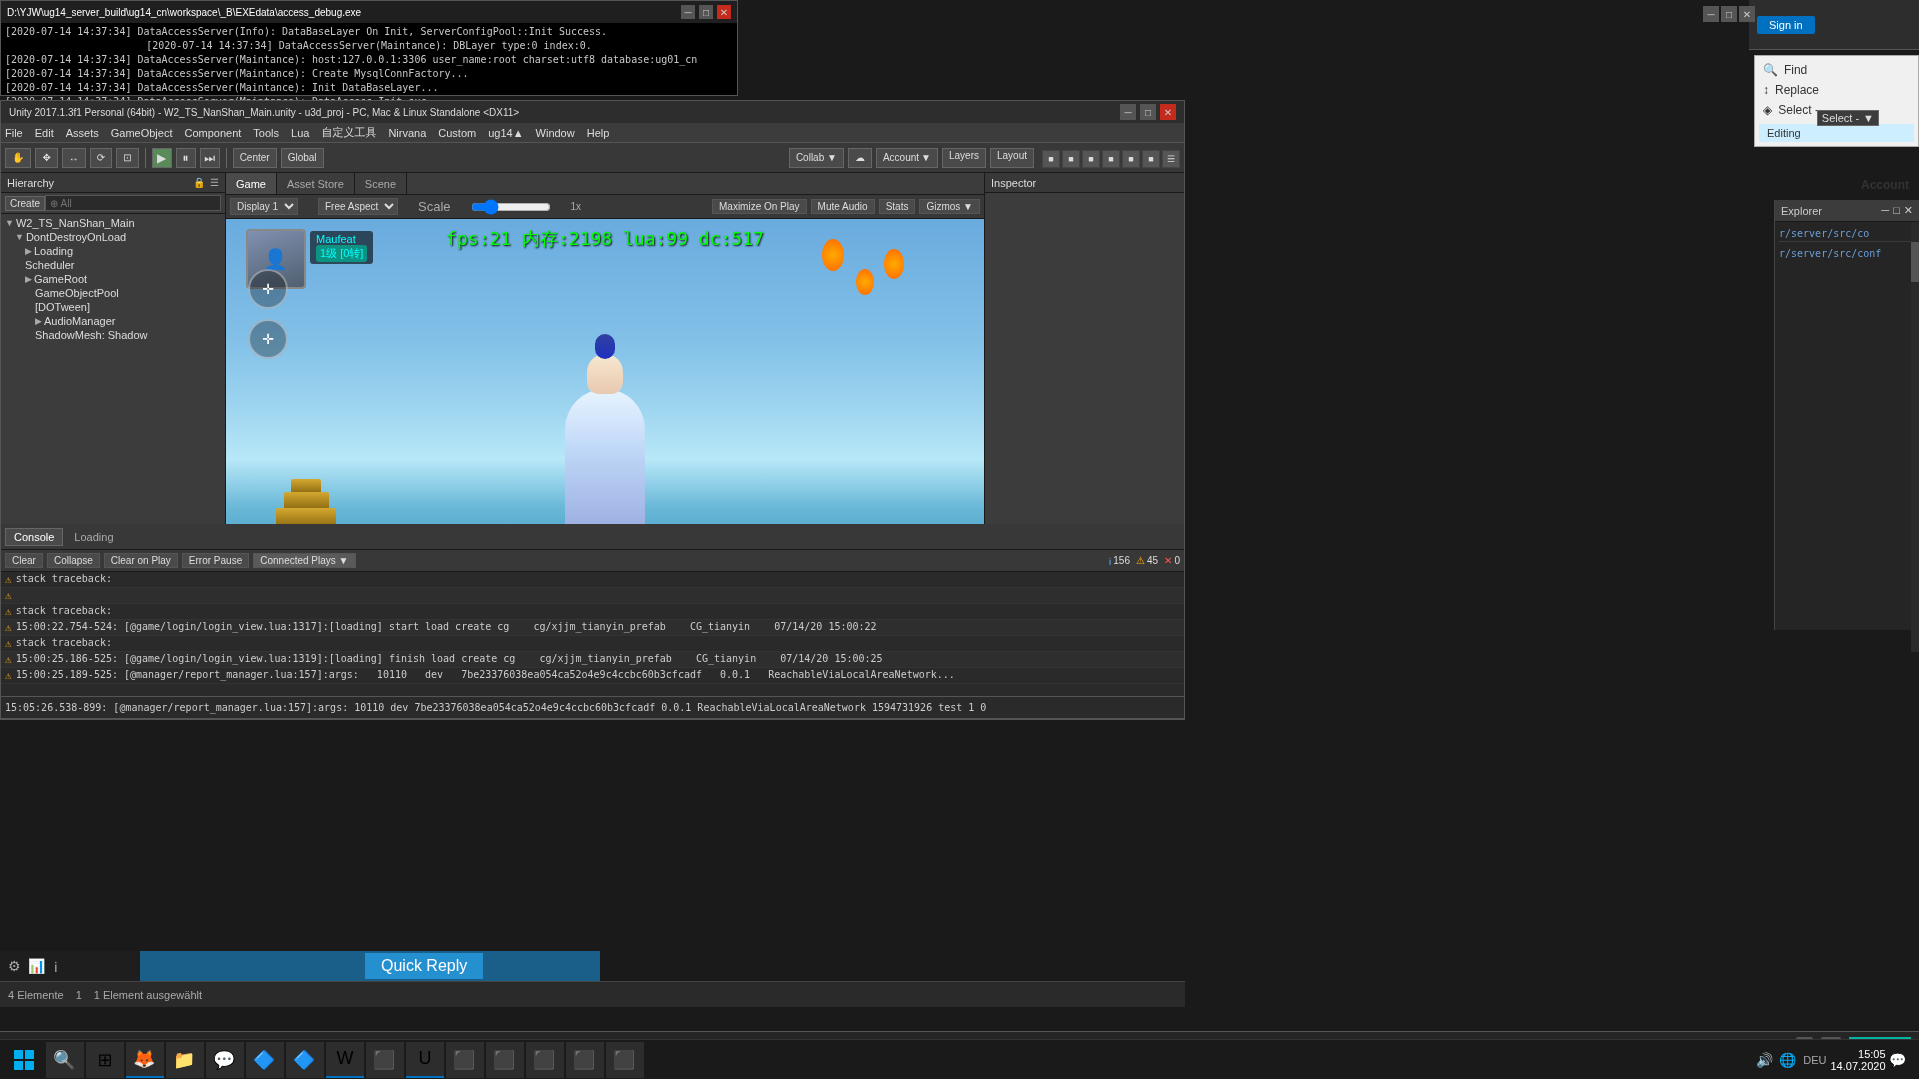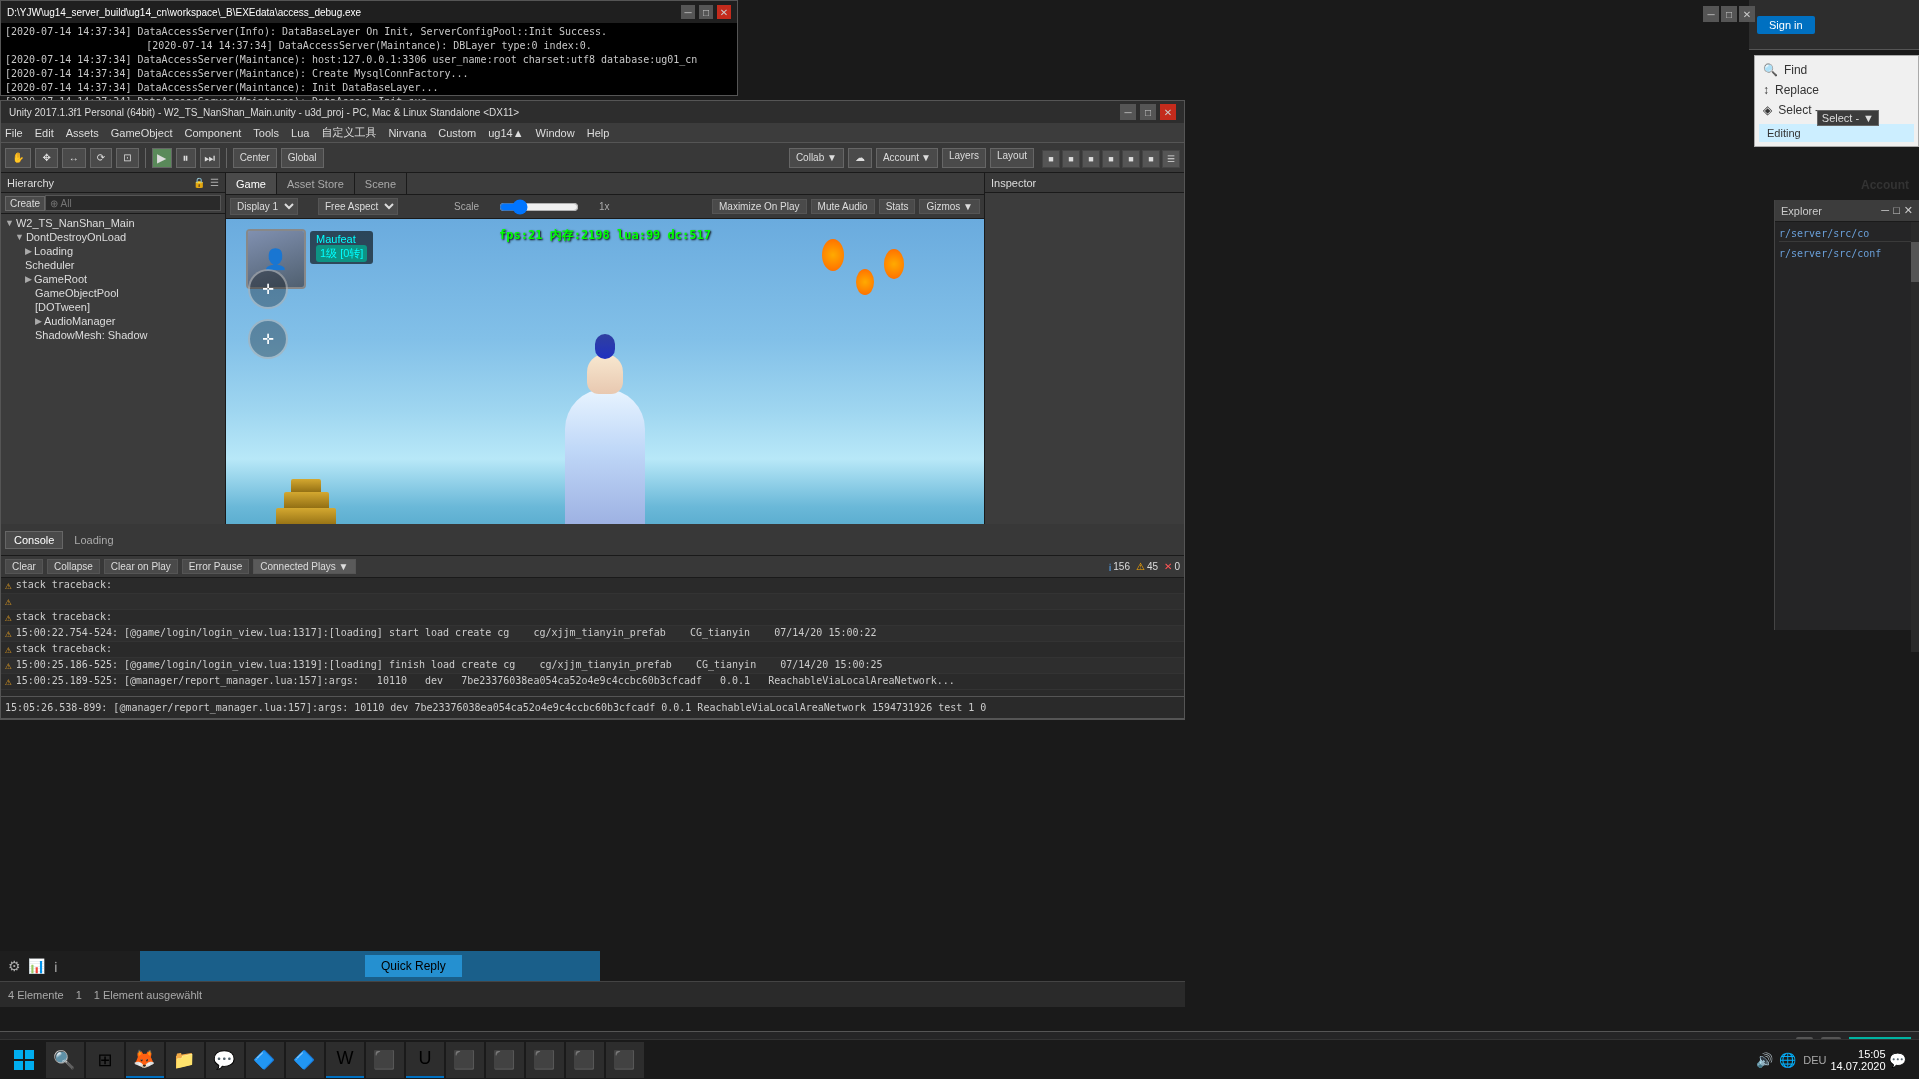--- a/index.html
+++ b/index.html
@@ -418,21 +418,21 @@
       background: #3c3c3c;
       border: 1px solid #555;
       border-top: none;
       display: flex;
       flex-direction: column;
     }
     .console-tabs {
       display: flex;
       background: #383838;
       border-bottom: 1px solid #1a1a1a;
-      height: 32px;
+      height: 26px;
       align-items: center;
       padding: 0 4px;
       gap: 2px;
     }
     .console-tab {
       padding: 2px 8px;
       font-size: 11px;
       color: #aaa;
       cursor: pointer;
       border: 1px solid transparent;
@@ -871,21 +871,21 @@
           <span>Scene</span>
         </div>
       </div>
       <div class="game-controls">
         <select class="game-display-select">
           <option>Display 1</option>
         </select>
         <select class="game-display-select">
           <option>Free Aspect</option>
         </select>
-        <span style="color:#aaa; font-size:10px;margin-left:36px;">Scale</span>
+        <span style="color:#aaa; font-size:13px;">Scale</span>
         <input type="range" min="0" max="5" value="1" style="width: 80px;">
         <span style="color:#aaa; font-size:10px;">1x</span>
         <div class="game-right-btns" style="margin-left:auto;">
           <div class="game-right-btn">
             <span>Maximize On Play</span>
           </div>
           <div class="game-right-btn">
             <span>Mute Audio</span>
           </div>
           <div class="game-right-btn">
@@ -907,21 +907,21 @@
         <div class="scene-pagoda">
           <div class="pagoda-tier" style="width:30px; height:15px; margin-top:0;"></div>
           <div class="pagoda-tier" style="width:45px; height:18px; margin-top:-2px;"></div>
           <div class="pagoda-tier" style="width:60px; height:20px; margin-top:-2px;"></div>
           <div class="pagoda-tier" style="width:70px; height:22px; margin-top:-2px;"></div>
           <div class="pagoda-tier" style="width:78px; height:50px; margin-top:-2px; background:linear-gradient(180deg,#c89820,#705010);"></div>
         </div>
 
         <div class="scene-trees"></div>
 
-        <div class="game-fps-text" style="position:absolute; top:8px; left:50%; transform:translateX(-50%); color:#00ff00; font-family:monospace; font-size:12px; font-weight:bold;">fps:21  内存:2198  lua:99  dc:517</div>
+        <div class="game-fps-text" style="position:absolute; top:8px; left:50%; transform:translateX(-50%); color:#00ff00; font-family:monospace; font-size:18px; font-weight:normal;">fps:21  内存:2198  lua:99  dc:517</div>
 
         <div class="game-avatar" style="background: linear-gradient(180deg, #8090a0, #404858);">
           <div style="width:100%; height:100%; background: linear-gradient(160deg, #8090b0 0%, #506070 100%); display:flex; align-items:center; justify-content:center; color:#ddd; font-size:20px;">👤</div>
         </div>
         <div class="game-avatar-info">
           <div>Maufeat</div>
           <div style="background:rgba(0,180,150,0.7); padding:1px 4px; border-radius:3px;">1级 [0转]</div>
         </div>
 
         <div class="game-compass">✛</div>
@@ -1022,21 +1022,21 @@
 
 <div style="position:absolute; bottom:72px; left:0; width:1185px; height:26px; background:#2a2a2a; border-top:1px solid #444; display:flex; align-items:center; padding:0 8px; gap:12px;">
   <span style="color:#aaa; font-size:11px;">4 Elemente</span>
   <span style="color:#aaa; font-size:11px;">1</span>
   <span style="color:#aaa; font-size:11px;">1 Element ausgewählt</span>
 </div>
 
 <div style="position:absolute; bottom:98px; left:0; width:600px; height:30px; background:#1a5f8a; display:flex; align-items:center;">
   <div style="width:30px; height:30px; background:#1565a0; display:flex; align-items:center; justify-content:center;">◀</div>
   <span style="color:#fff; font-size:13px; padding:0 10px;">League</span>
-  <div style="position:absolute; left:365px; background:#2590d0; color:#000000; font-size:12px; padding:4px 16px; cursor:pointer;">Quick Reply</div>
+  <div style="position:absolute; left:365px; background:#2590d0; color:#ffffff; font-size:16px; padding:4px 16px; cursor:pointer;">Quick Reply</div>
 </div>
 
 <div style="position:absolute; bottom:98px; left:0; width:140px; height:30px; background:#1e1e1e; display:flex; align-items:center; gap:8px; padding:0 8px;">
   <span style="color:#aaa; font-size:14px;">⚙</span>
   <span style="color:#aaa; font-size:14px;">📊</span>
   <span style="color:#aaa; font-size:14px;">ℹ</span>
 </div>
 
 <div class="status-bar">
   <div class="status-item">

